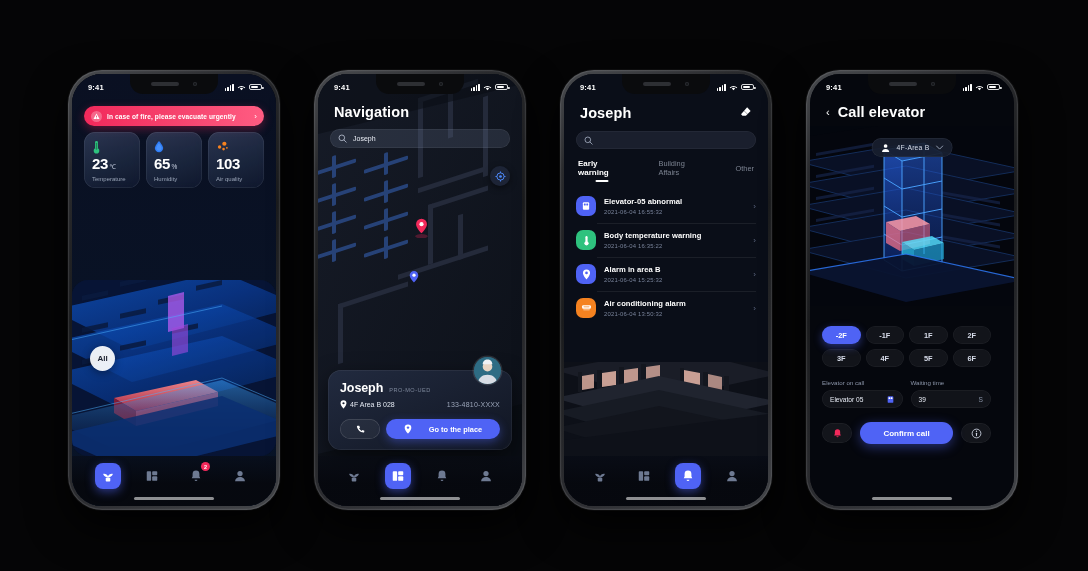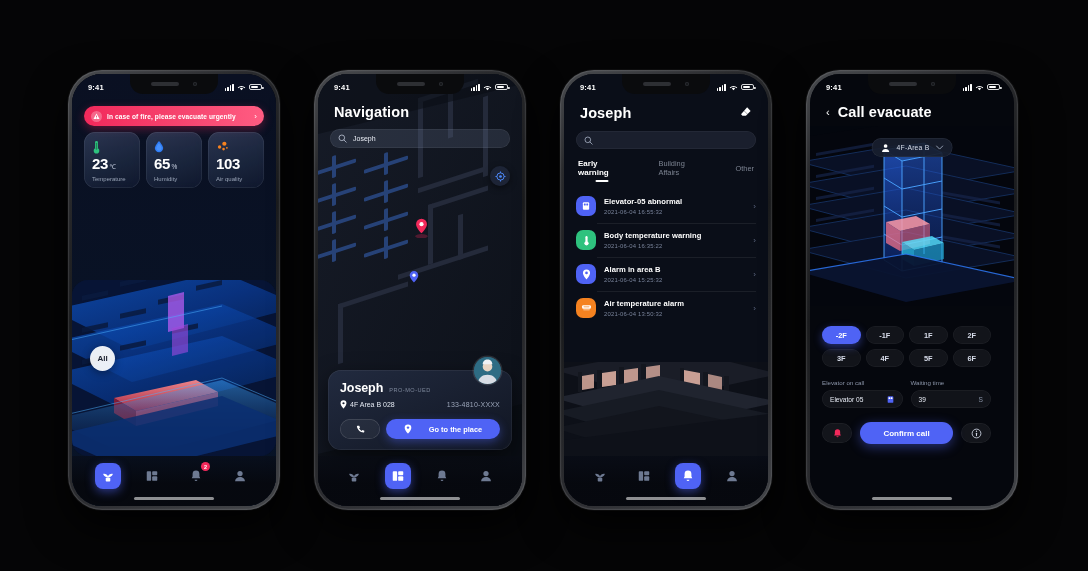--- a/index.html
+++ b/index.html
@@ -689,21 +689,21 @@
         </div>
         <div class="li">
           <div class="li-ic" style="background:#f58220;">
             <svg width="11" height="8" viewBox="0 0 14 10">
               <rect x="1.4" y="1.4" width="11.2" height="4.6" rx="1.4" fill="#fff"></rect>
               <rect x="2.8" y="6.8" width="8.4" height="1" rx=".5" fill="#fff" opacity=".8"></rect>
               <rect x="3.2" y="3" width="7.6" height=".9" rx=".4" fill="#f58220"></rect>
             </svg>
           </div>
           <div class="li-body">
-            <div class="li-t">Air temperature alarm</div>
+            <div class="li-t">Air conditioning alarm</div>
             <div class="li-d">2021-06-04  13:50:32</div>
           </div>
           <div class="li-ch">›</div>
         </div>
       </div>
 
       <div class="p3-photo">
         <svg width="204" height="95" viewBox="0 0 204 95" preserveAspectRatio="none">
           <rect width="204" height="95" fill="#0d1018"></rect>
           <path d="M-10 8 L110 -14 L215 12 L95 38Z" fill="#1a1d27"></path>
@@ -784,21 +784,21 @@
             <path d="M5 7.2 L3.1 5.1 a2.7 2.7 0 0 1 3.8 0 Z M5 3.4 a5 5 0 0 0-3.5 1.4 L0.7 3.9 a6.2 6.2 0 0 1 8.6 0 L8.5 4.8 A5 5 0 0 0 5 3.4Z" fill="#fff"></path>
           </svg>
           <span class="batt">
               <span></span>
             </span>
         </span>
       </div>
 
       <div class="p4-head">
         <div class="back">‹</div>
-        <div class="page-title">Call evacuate</div>
+        <div class="page-title">Call elevator</div>
       </div>
 
       <div class="p4-viz">
         <svg width="204" height="180" viewBox="0 0 204 180" preserveAspectRatio="none">
           <defs>
             <linearGradient id="shaft" x1="0" y1="0" x2="0" y2="1">
               <stop offset="0" stop-color="#2b6dff" stop-opacity=".85"></stop>
               <stop offset="1" stop-color="#1039a8" stop-opacity=".5"></stop>
             </linearGradient>
           </defs>

